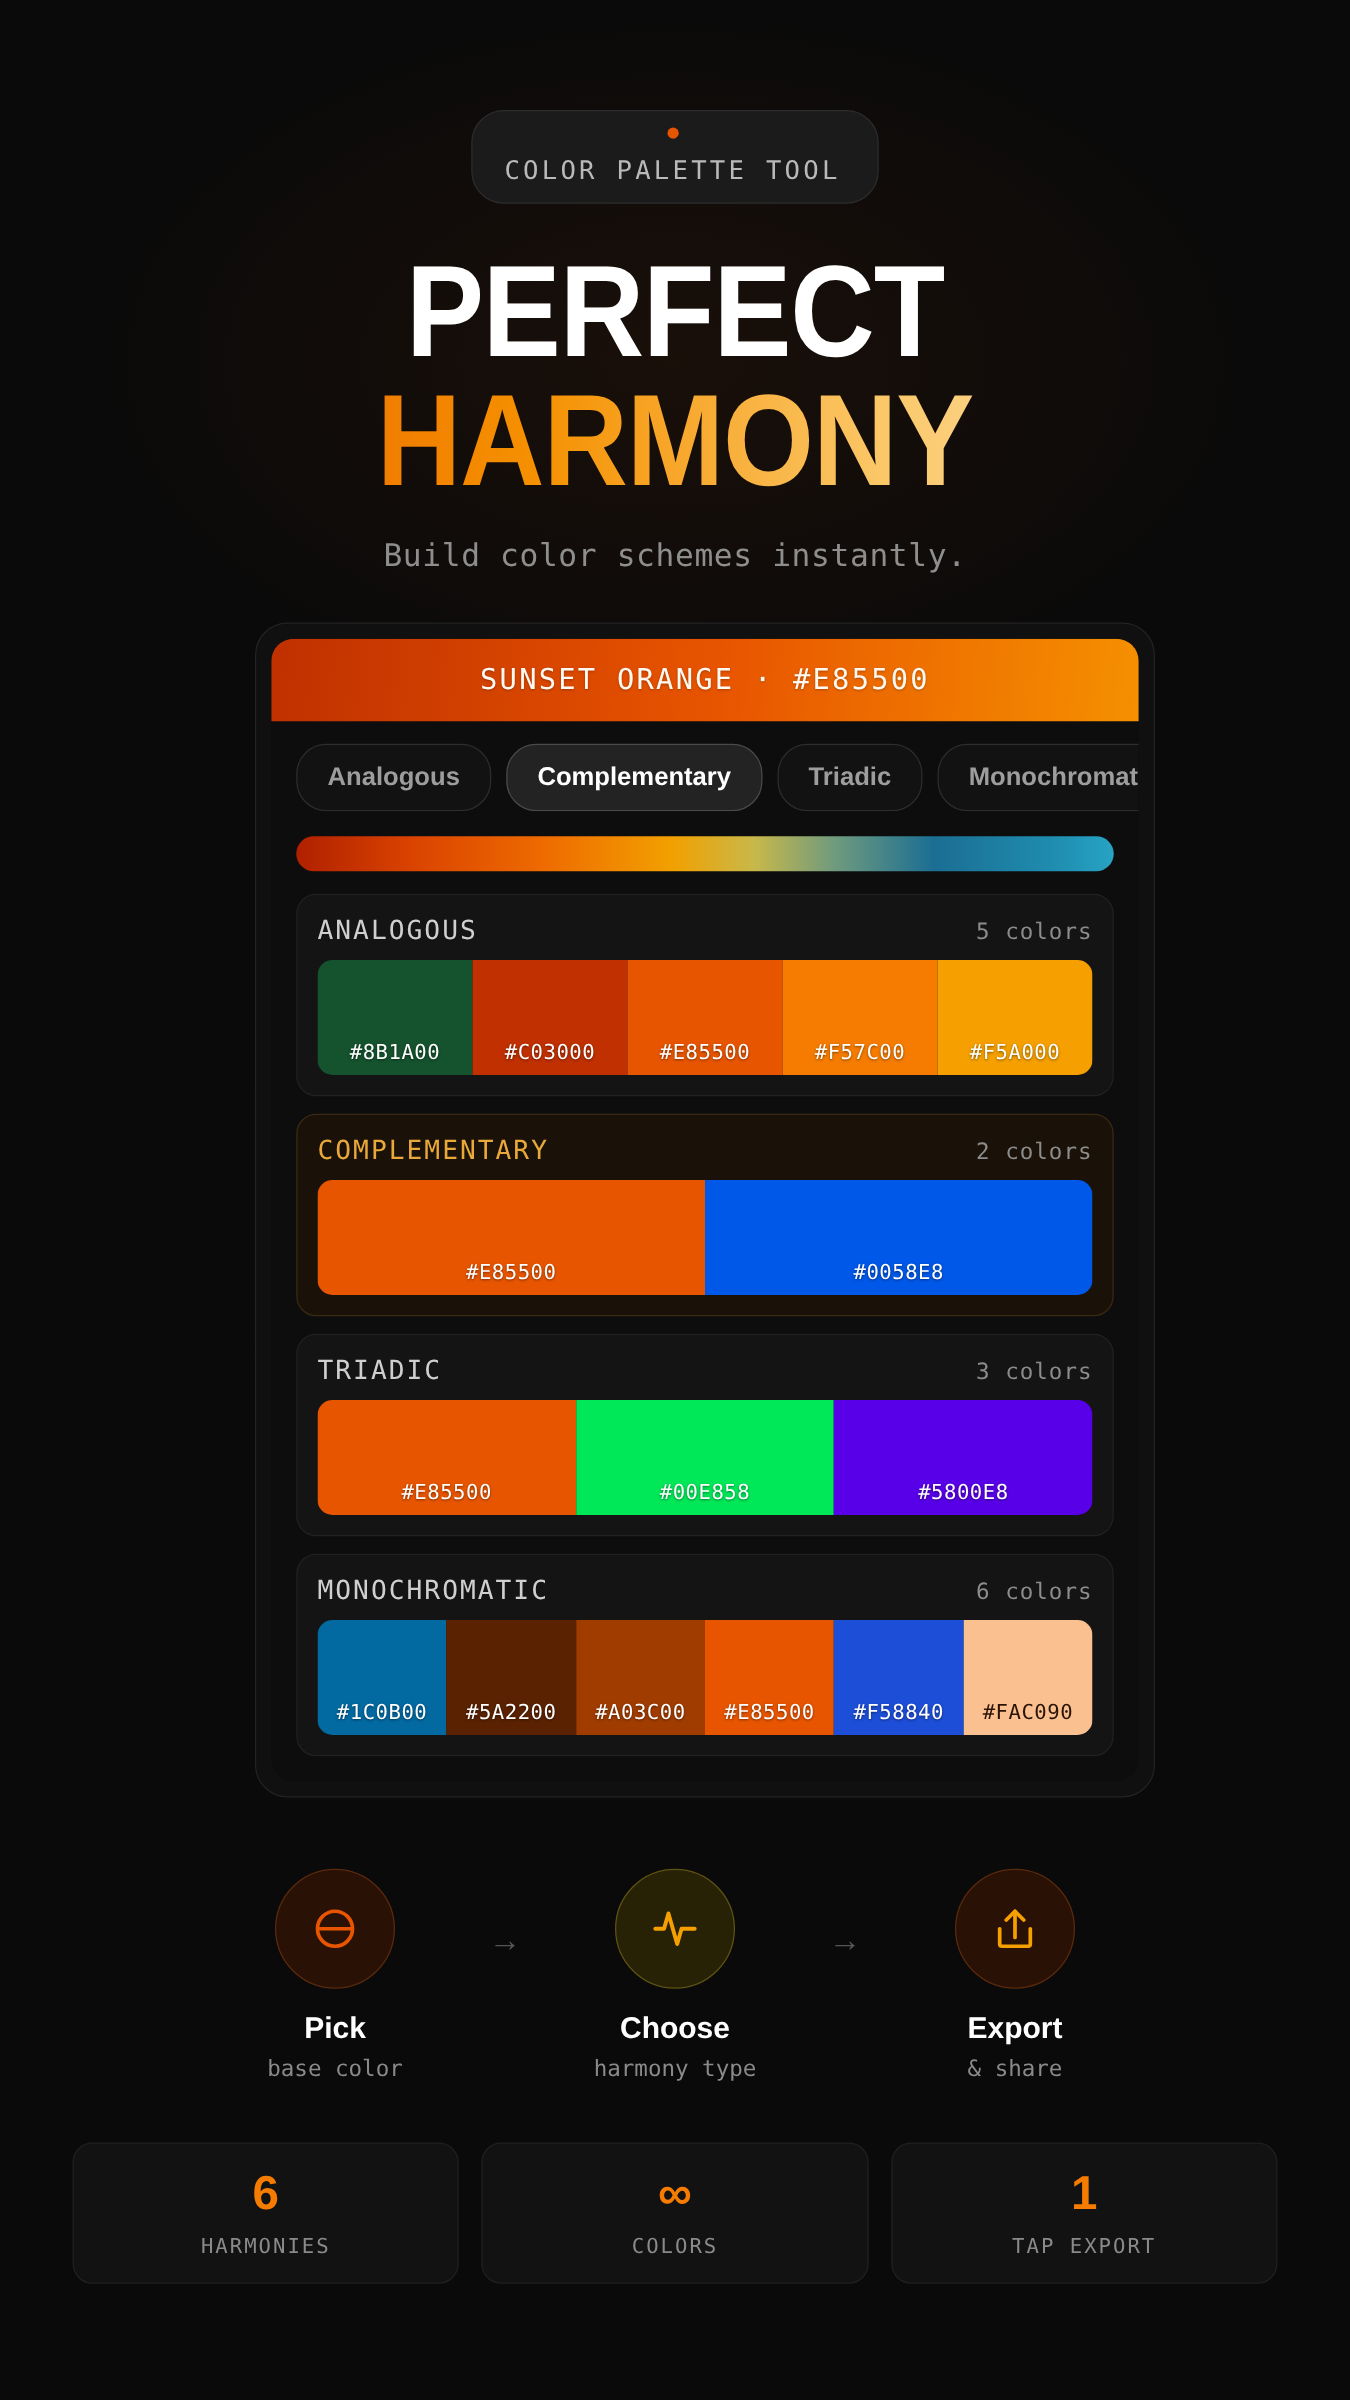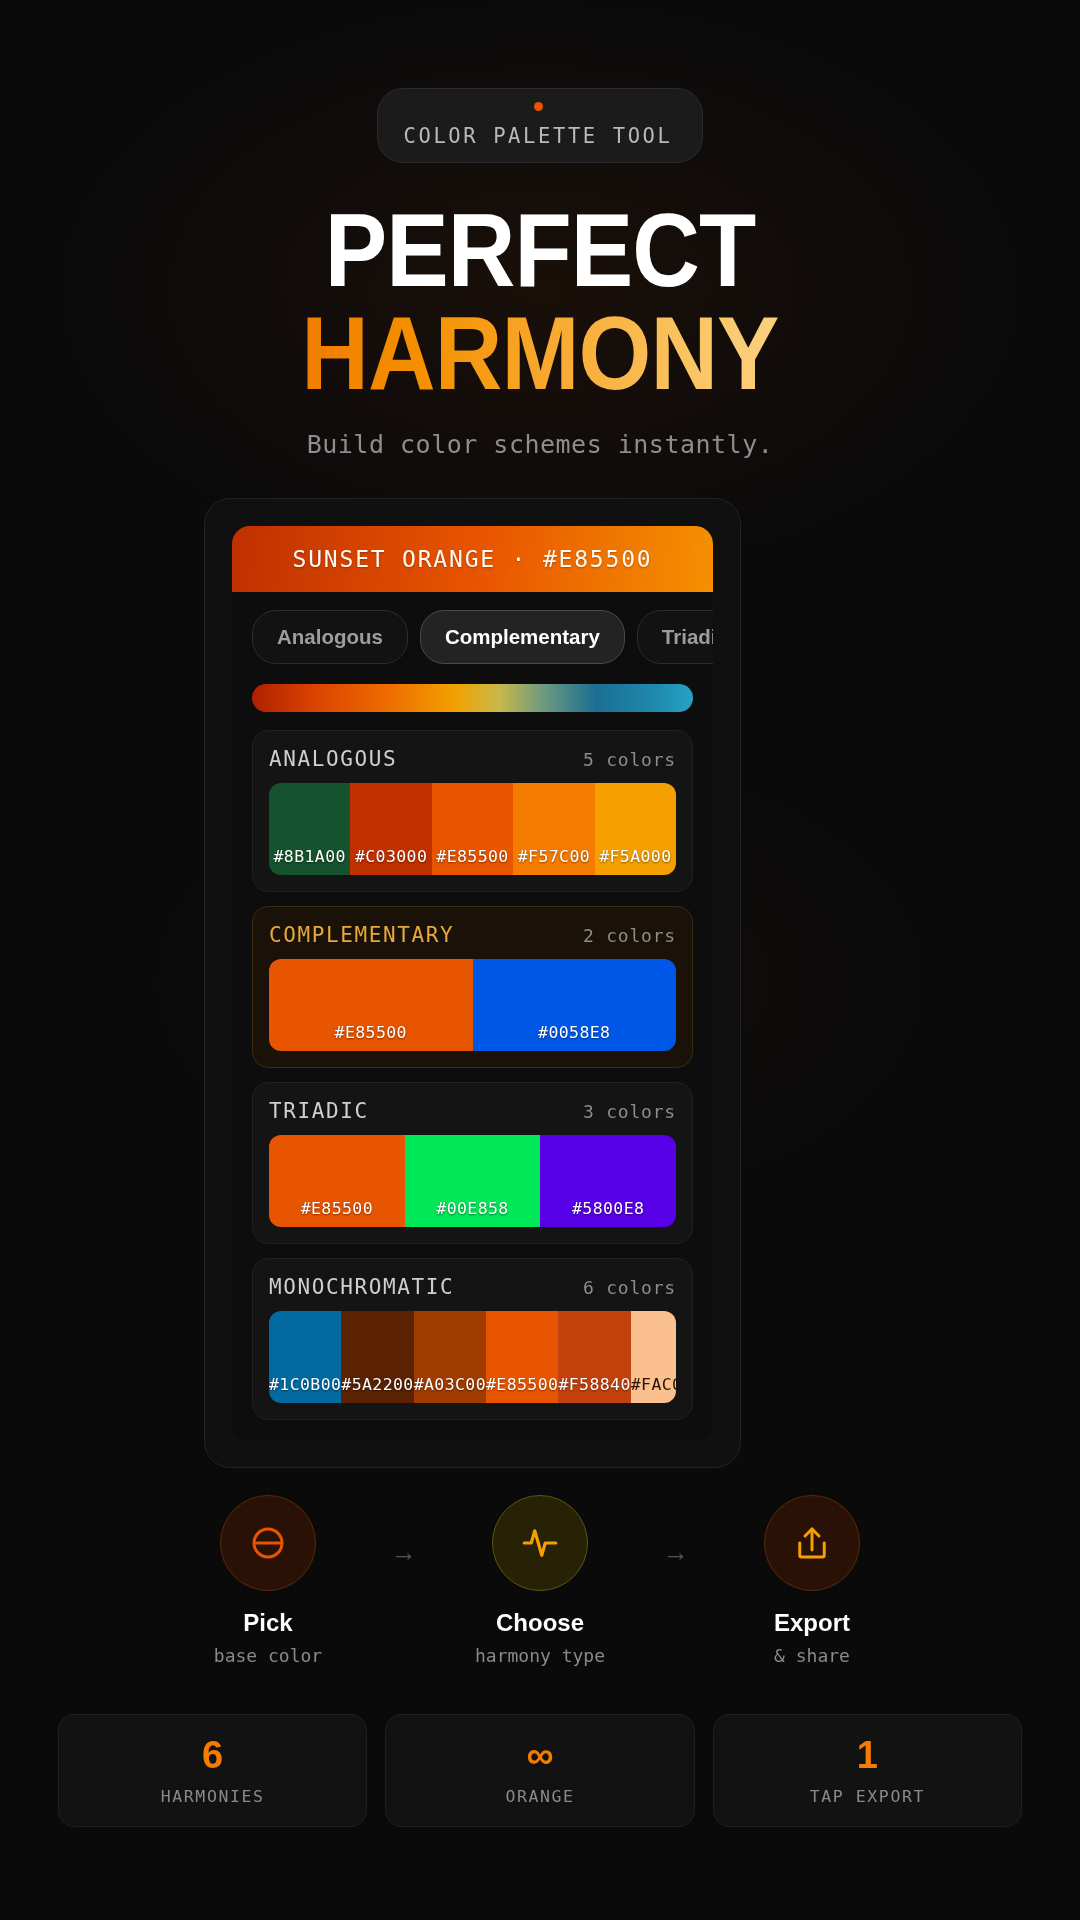--- a/index.html
+++ b/index.html
@@ -62,25 +62,25 @@
     margin-top:25px;
     font-family:"DejaVu Sans Mono", monospace;
     font-size:25px;
     letter-spacing:0.5px;
     color:#8e8e8e;
   }
 
   
   .card-outer {
     position:absolute; left:204px; top:498px;
-    width:537px;
+    width:720px;
     background:#101010;
     border:1px solid #232323;
     border-radius:26px;
-    padding:27px;
+    padding:12px;
   }
   .card-inner {
     background:#0d0d0d;
     border-radius:18px;
     overflow:hidden;
   }
   .card-head {
     height:66px;
     display:flex; align-items:center; justify-content:center;
     background:linear-gradient(95deg,#C03000 0%, #E85500 52%, #F59000 100%);
@@ -332,21 +332,21 @@
           </div>
           <div class="swatch" style="background:#5A2200">
             <span class="swatch-hex">#5A2200</span>
           </div>
           <div class="swatch" style="background:#A03C00">
             <span class="swatch-hex">#A03C00</span>
           </div>
           <div class="swatch" style="background:#E85500">
             <span class="swatch-hex">#E85500</span>
           </div>
-          <div class="swatch" style="background:#c2410c">
+          <div class="swatch" style="background:#1d4ed8">
             <span class="swatch-hex">#F58840</span>
           </div>
           <div class="swatch" style="background:#FAC090">
             <span class="swatch-hex dark">#FAC090</span>
           </div>
         </div>
       </div>
 
     </div>
   </div>
@@ -393,19 +393,19 @@
 
 </div>
 
 <div class="stats">
   <div class="stat">
     <div class="stat-value">6</div>
     <div class="stat-label">HARMONIES</div>
   </div>
   <div class="stat">
     <div class="stat-value">∞</div>
-    <div class="stat-label">ORANGE</div>
+    <div class="stat-label">COLORS</div>
   </div>
   <div class="stat">
     <div class="stat-value">1</div>
     <div class="stat-label">TAP EXPORT</div>
   </div>
 </div>
 
 </body></html>

